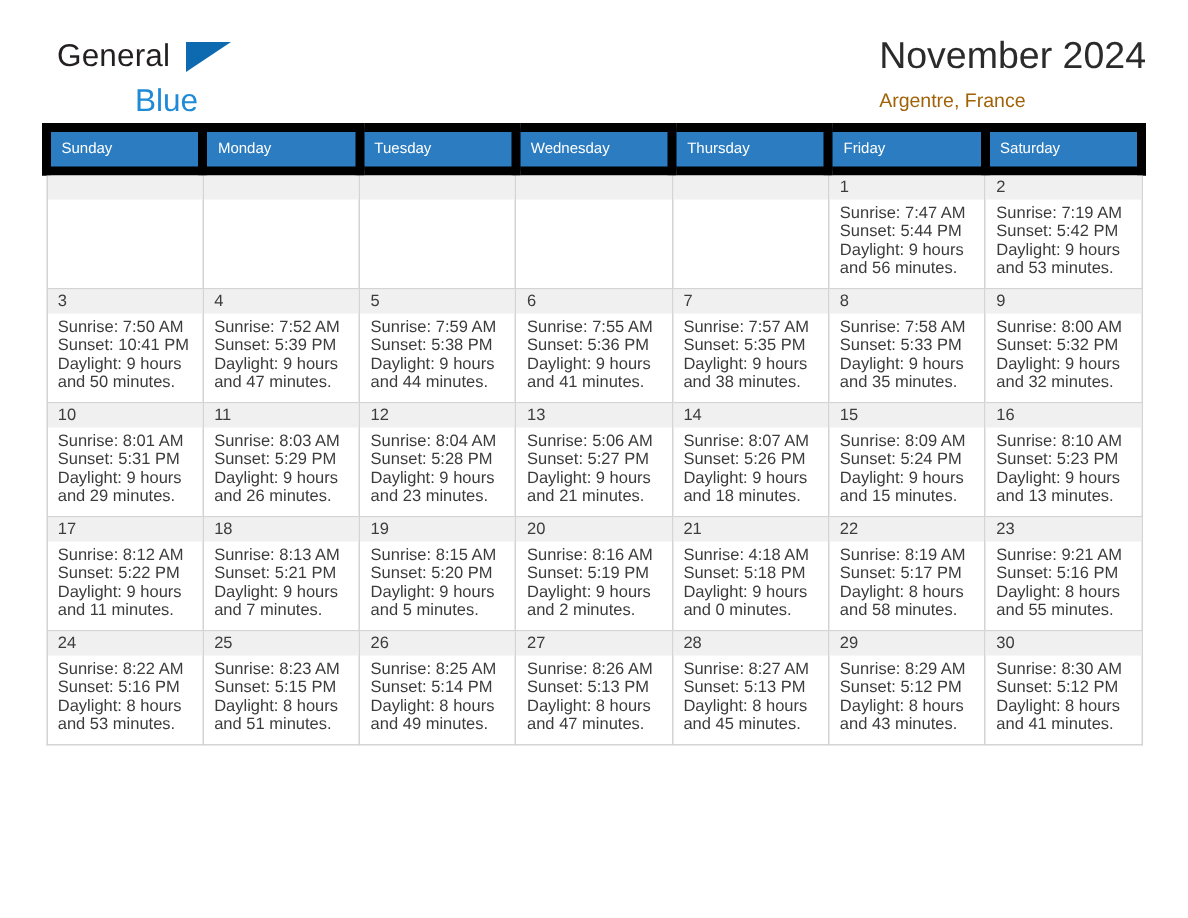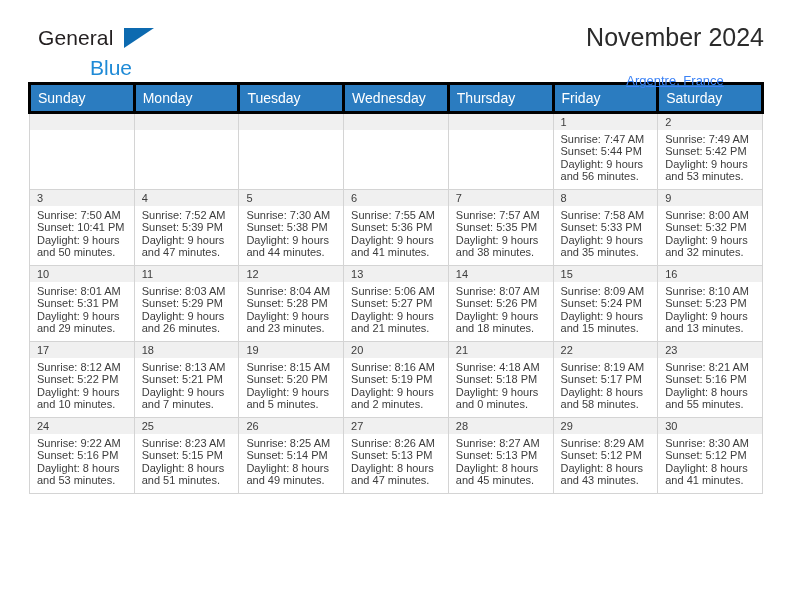--- a/index.html
+++ b/index.html
@@ -57,54 +57,53 @@
   }
   .logo-blue {
     position: absolute;
     left: 62px;
     top: 32px;
     font-size: 21px;
     color: #1f8ad6;
     font-family: "Liberation Sans", sans-serif;
   }
   .title-wrap {
-    text-align: center;
+    text-align: left;
     flex: 0 0 auto;
   }
   .cal-title {
     font-size: 25px;
     color: #2b2b2b;
     line-height: 1.05;
     font-weight: normal;
     white-space: nowrap;
   }
   .cal-sub {
     font-size: 13px;
-    color: #3b82f6;
-    margin-top: 23px;
+    color: #a16207;
+    margin-top: 9px;
     white-space: nowrap;
-    text-decoration: underline;
   }
 
   
   .calendar {
     width: 736px;
     border-collapse: collapse;
     table-layout: fixed;
     margin-top: 8px;
   }
   .calendar th {
     background: #2b7cc0;
     color: #ffffff;
-    font-size: 14px;
+    font-size: 10px;
     font-weight: normal;
     text-align: left;
     padding: 5px 0 5px 7px;
     height: 13px;
-    border: 3px solid #000000;
+    border: 6px solid #000000;
   }
   .calendar td {
     width: 105.14px;
     height: 75px;
     vertical-align: top;
     border: 1px solid #d4d4d4;
     padding: 0;
     background: #ffffff;
   }
   .cell {
@@ -203,21 +202,21 @@
                 <div>Sunset: 5:44 PM</div>
                 <div>Daylight: 9 hours</div>
                 <div>and 56 minutes.</div>
               </div>
             </div>
           </td>
           <td>
             <div class="cell">
               <div class="daynum-band">2</div>
               <div class="cell-body">
-                <div>Sunrise: 7:49 AM</div>
+                <div>Sunrise: 7:19 AM</div>
                 <div>Sunset: 5:42 PM</div>
                 <div>Daylight: 9 hours</div>
                 <div>and 53 minutes.</div>
               </div>
             </div>
           </td>
         </tr>
         <tr>
           <td>
             <div class="cell">
@@ -238,21 +237,21 @@
                 <div>Sunset: 5:39 PM</div>
                 <div>Daylight: 9 hours</div>
                 <div>and 47 minutes.</div>
               </div>
             </div>
           </td>
           <td>
             <div class="cell">
               <div class="daynum-band">5</div>
               <div class="cell-body">
-                <div>Sunrise: 7:30 AM</div>
+                <div>Sunrise: 7:59 AM</div>
                 <div>Sunset: 5:38 PM</div>
                 <div>Daylight: 9 hours</div>
                 <div>and 44 minutes.</div>
               </div>
             </div>
           </td>
           <td>
             <div class="cell">
               <div class="daynum-band">6</div>
               <div class="cell-body">
@@ -377,21 +376,21 @@
           </td>
         </tr>
         <tr>
           <td>
             <div class="cell">
               <div class="daynum-band">17</div>
               <div class="cell-body">
                 <div>Sunrise: 8:12 AM</div>
                 <div>Sunset: 5:22 PM</div>
                 <div>Daylight: 9 hours</div>
-                <div>and 10 minutes.</div>
+                <div>and 11 minutes.</div>
               </div>
             </div>
           </td>
           <td>
             <div class="cell">
               <div class="daynum-band">18</div>
               <div class="cell-body">
                 <div>Sunrise: 8:13 AM</div>
                 <div>Sunset: 5:21 PM</div>
                 <div>Daylight: 9 hours</div>
@@ -440,34 +439,34 @@
                 <div>Sunset: 5:17 PM</div>
                 <div>Daylight: 8 hours</div>
                 <div>and 58 minutes.</div>
               </div>
             </div>
           </td>
           <td>
             <div class="cell">
               <div class="daynum-band">23</div>
               <div class="cell-body">
-                <div>Sunrise: 8:21 AM</div>
+                <div>Sunrise: 9:21 AM</div>
                 <div>Sunset: 5:16 PM</div>
                 <div>Daylight: 8 hours</div>
                 <div>and 55 minutes.</div>
               </div>
             </div>
           </td>
         </tr>
         <tr>
           <td>
             <div class="cell">
               <div class="daynum-band">24</div>
               <div class="cell-body">
-                <div>Sunrise: 9:22 AM</div>
+                <div>Sunrise: 8:22 AM</div>
                 <div>Sunset: 5:16 PM</div>
                 <div>Daylight: 8 hours</div>
                 <div>and 53 minutes.</div>
               </div>
             </div>
           </td>
           <td>
             <div class="cell">
               <div class="daynum-band">25</div>
               <div class="cell-body">

